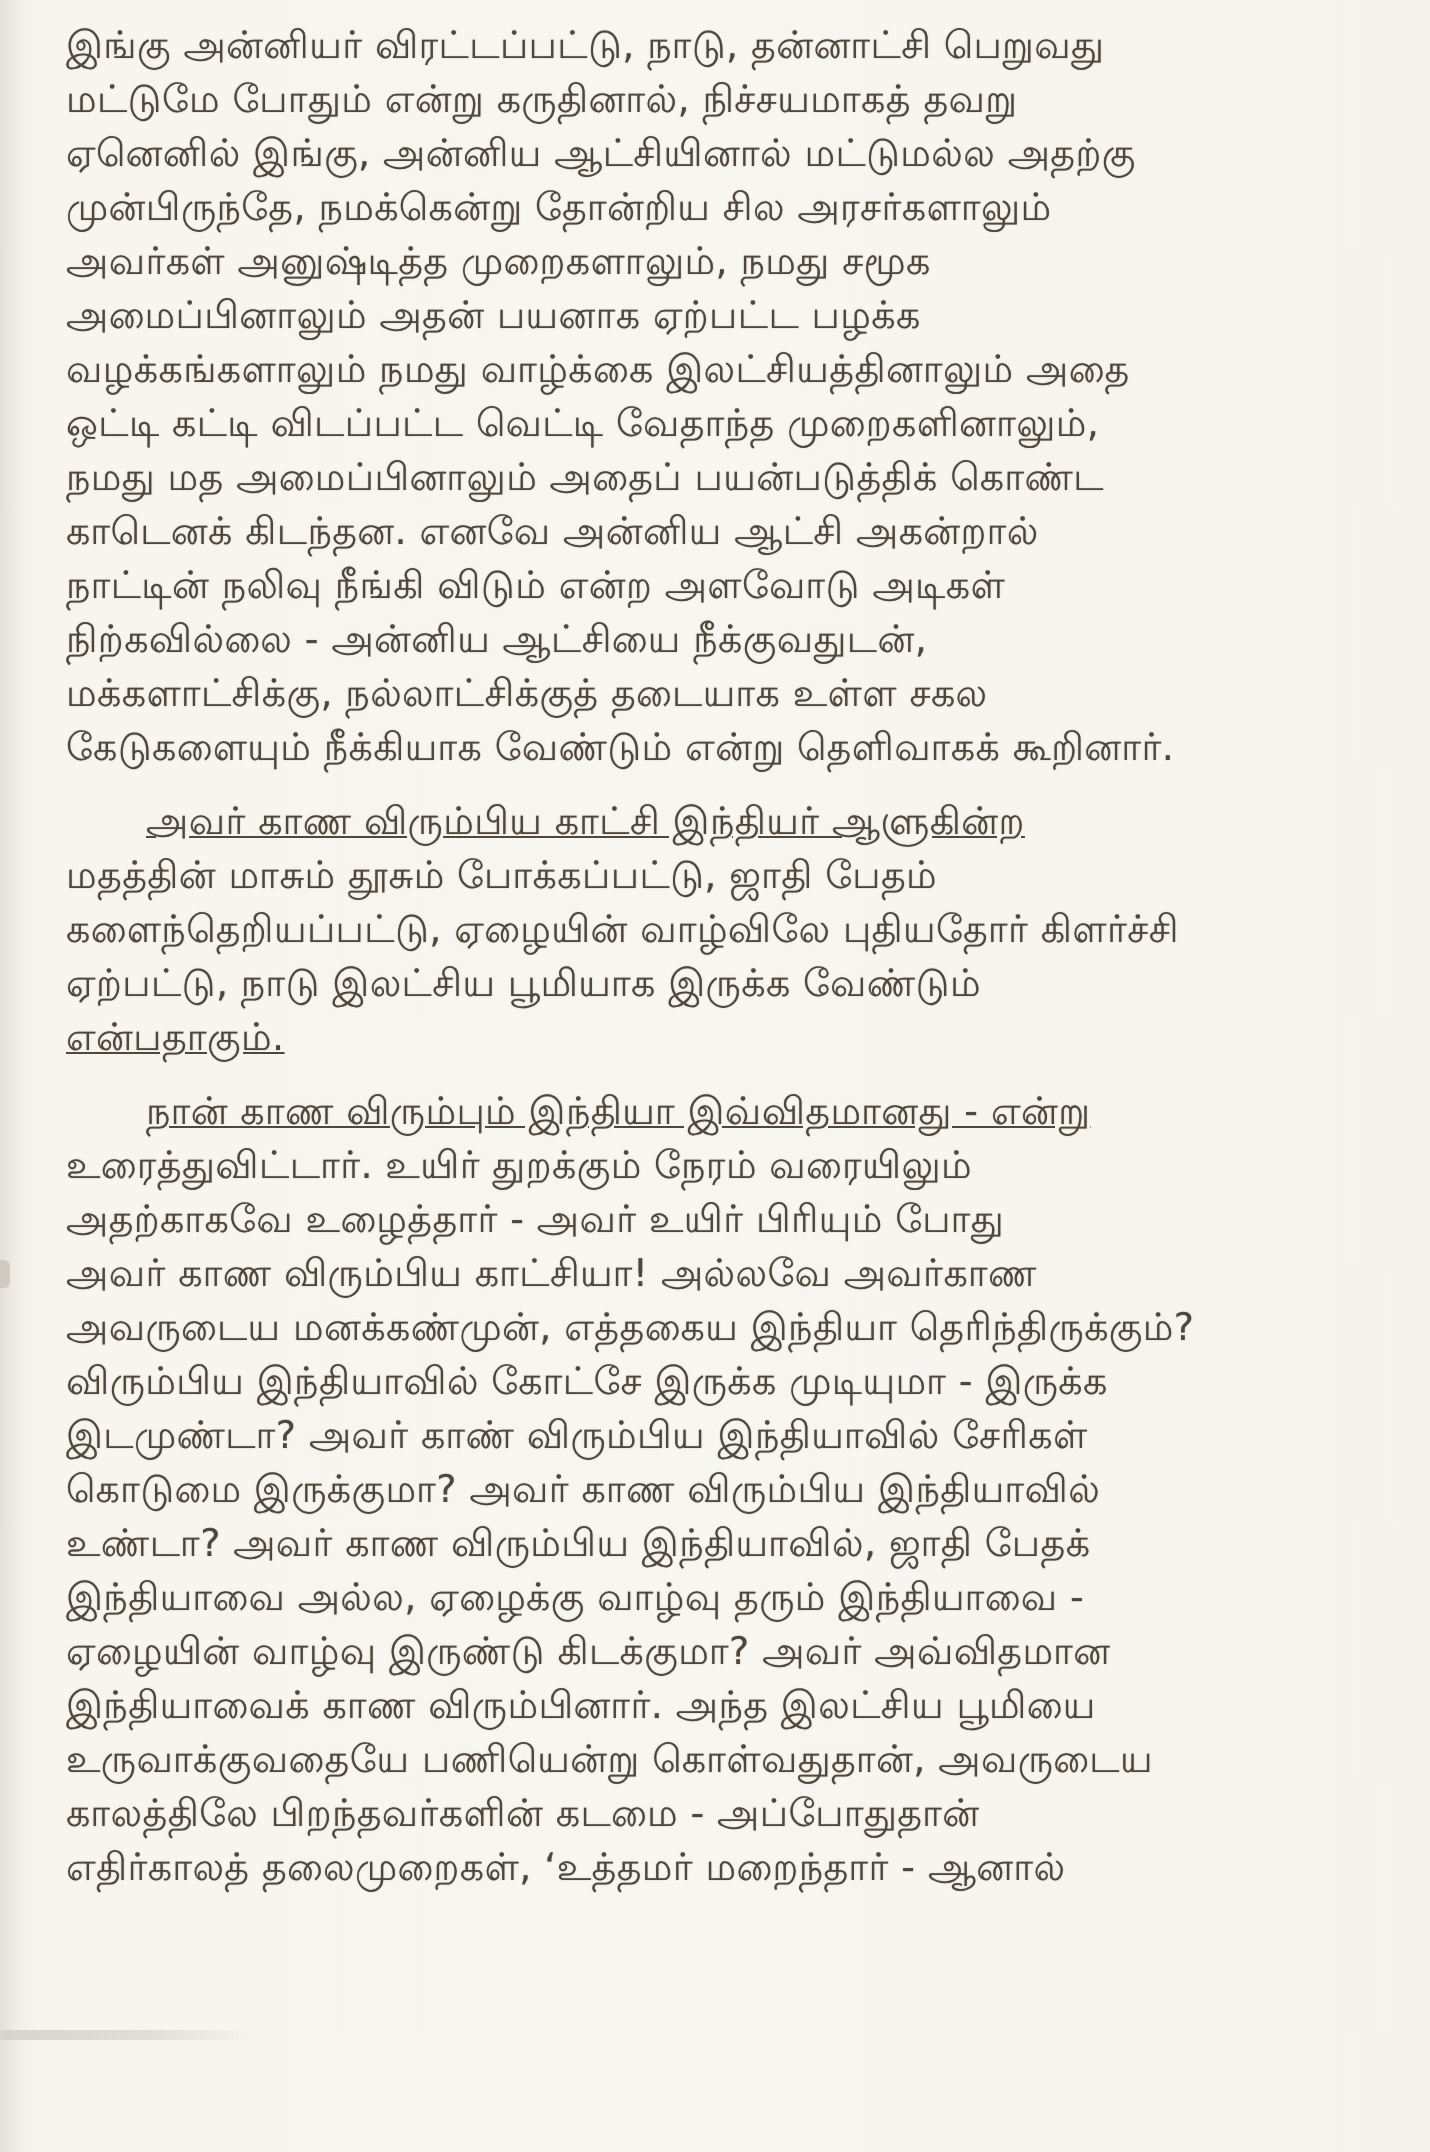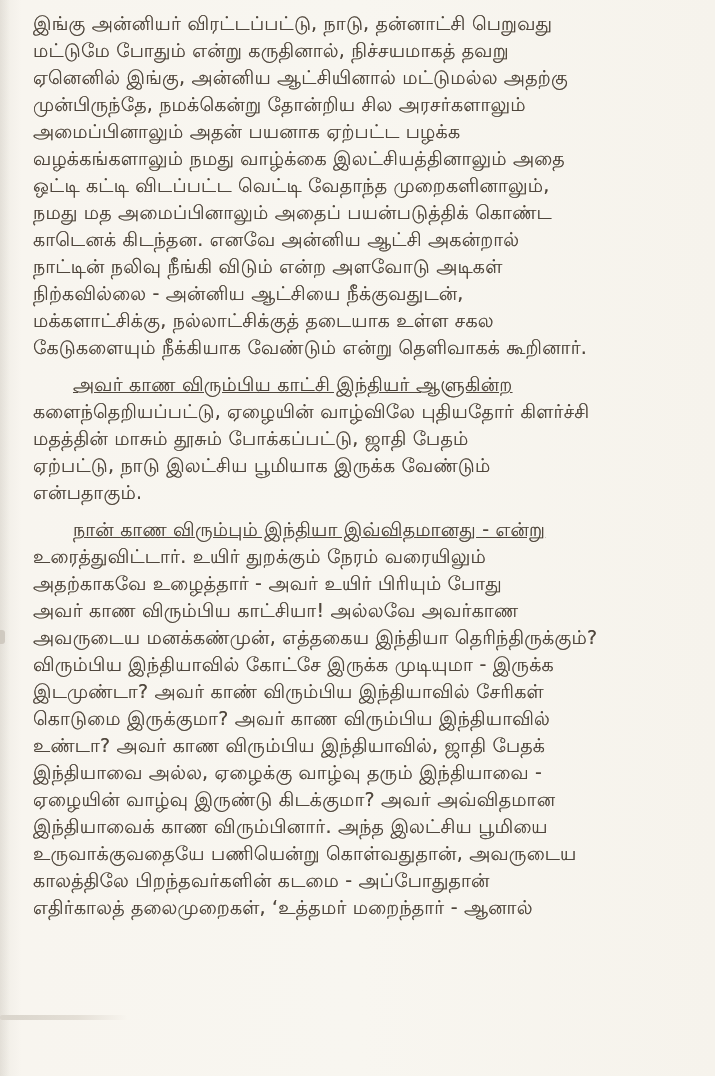--- a/index.html
+++ b/index.html
@@ -31,21 +31,21 @@
     white-space: nowrap;
     text-align: justify;
     text-align-last: justify;
     letter-spacing: 0.2px;
     color: #4f463c;
     text-shadow: 0 0 0.6px rgba(90,78,66,0.55);
     overflow: hidden;
   }
   
   .line::after { content: ""; display: inline-block; width: 100%; }
-  .line.short { text-align-last: left; }
+  .line.short { text-align-last: left; text-decoration: underline; }
   .line.short::after { display: none; }
   .line.indent { text-indent: 40px; text-decoration: underline; }
   
   .artifact { position: absolute; pointer-events: none; }
   .artifact.streak {
     left: 0; top: 1015px; width: 128px; height: 5px;
     background: linear-gradient(90deg, #d9d4cb 0%, #e4dfd6 60%, rgba(228,223,214,0) 100%);
     border-radius: 2px;
   }
   .artifact.edge-mark {
@@ -62,35 +62,36 @@
 </head>
 <body>
 
 <div class="page">
 
   <div class="paragraph">
     <div class="line">இங்கு அன்னியர் விரட்டப்பட்டு, நாடு, தன்னாட்சி பெறுவது</div>
     <div class="line">மட்டுமே போதும் என்று கருதினால், நிச்சயமாகத் தவறு</div>
     <div class="line">ஏனெனில் இங்கு, அன்னிய ஆட்சியினால் மட்டுமல்ல அதற்கு</div>
     <div class="line">முன்பிருந்தே, நமக்கென்று தோன்றிய சில அரசர்களாலும்</div>
+    <div class="line">அவர்கள் அனுஷ்டித்த முறைகளாலும், நமது சமூக</div>
     <div class="line">அமைப்பினாலும் அதன் பயனாக ஏற்பட்ட பழக்க</div>
     <div class="line">வழக்கங்களாலும் நமது வாழ்க்கை இலட்சியத்தினாலும் அதை</div>
     <div class="line">ஒட்டி கட்டி விடப்பட்ட வெட்டி வேதாந்த முறைகளினாலும்,</div>
     <div class="line">நமது மத அமைப்பினாலும் அதைப் பயன்படுத்திக் கொண்ட</div>
     <div class="line">காடெனக் கிடந்தன. எனவே அன்னிய ஆட்சி அகன்றால்</div>
     <div class="line">நாட்டின் நலிவு நீங்கி விடும் என்ற அளவோடு அடிகள்</div>
     <div class="line">நிற்கவில்லை - அன்னிய ஆட்சியை நீக்குவதுடன்,</div>
     <div class="line">மக்களாட்சிக்கு, நல்லாட்சிக்குத் தடையாக உள்ள சகல</div>
     <div class="line">கேடுகளையும் நீக்கியாக வேண்டும் என்று தெளிவாகக் கூறினார்.</div>
   </div>
 
   <div class="paragraph">
     <div class="line indent">அவர் காண விரும்பிய காட்சி இந்தியர் ஆளுகின்ற</div>
+    <div class="line">மதத்தின் மாசும் தூசும் போக்கப்பட்டு, ஜாதி பேதம்</div>
     <div class="line">களைந்தெறியப்பட்டு, ஏழையின் வாழ்விலே புதியதோர் கிளர்ச்சி</div>
-    <div class="line">மதத்தின் மாசும் தூசும் போக்கப்பட்டு, ஜாதி பேதம்</div>
     <div class="line">ஏற்பட்டு, நாடு இலட்சிய பூமியாக இருக்க வேண்டும்</div>
     <div class="line short">என்பதாகும்.</div>
   </div>
 
   <div class="paragraph">
     <div class="line indent">நான் காண விரும்பும் இந்தியா இவ்விதமானது - என்று</div>
     <div class="line">உரைத்துவிட்டார். உயிர் துறக்கும் நேரம் வரையிலும்</div>
     <div class="line">அதற்காகவே உழைத்தார் - அவர் உயிர் பிரியும் போது</div>
     <div class="line">அவர் காண விரும்பிய காட்சியா! அல்லவே அவர்காண</div>
     <div class="line">அவருடைய மனக்கண்முன், எத்தகைய இந்தியா தெரிந்திருக்கும்?</div>

